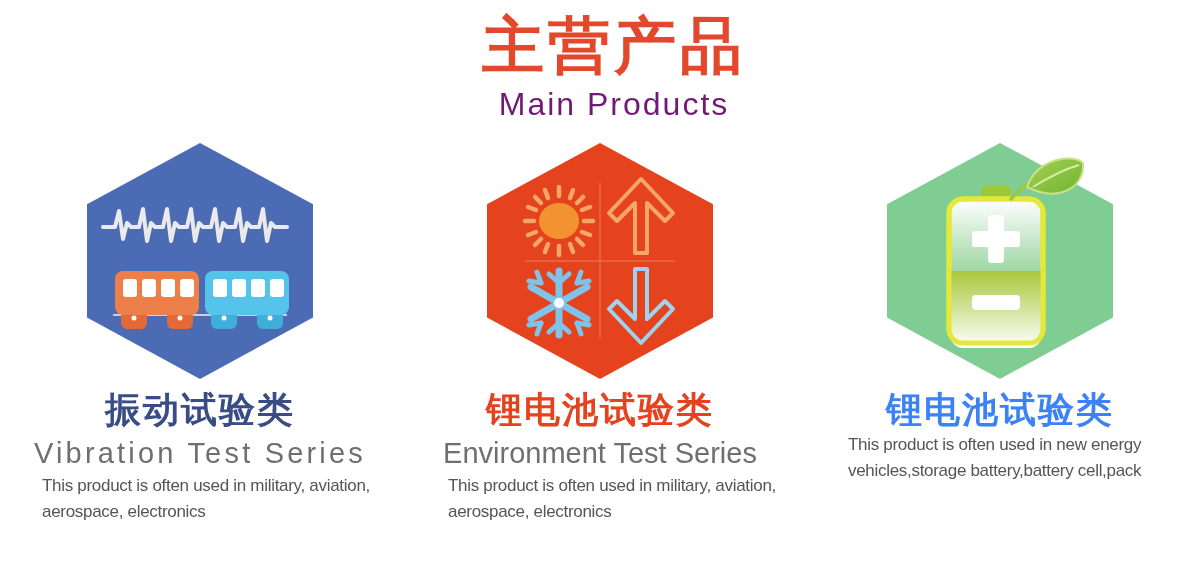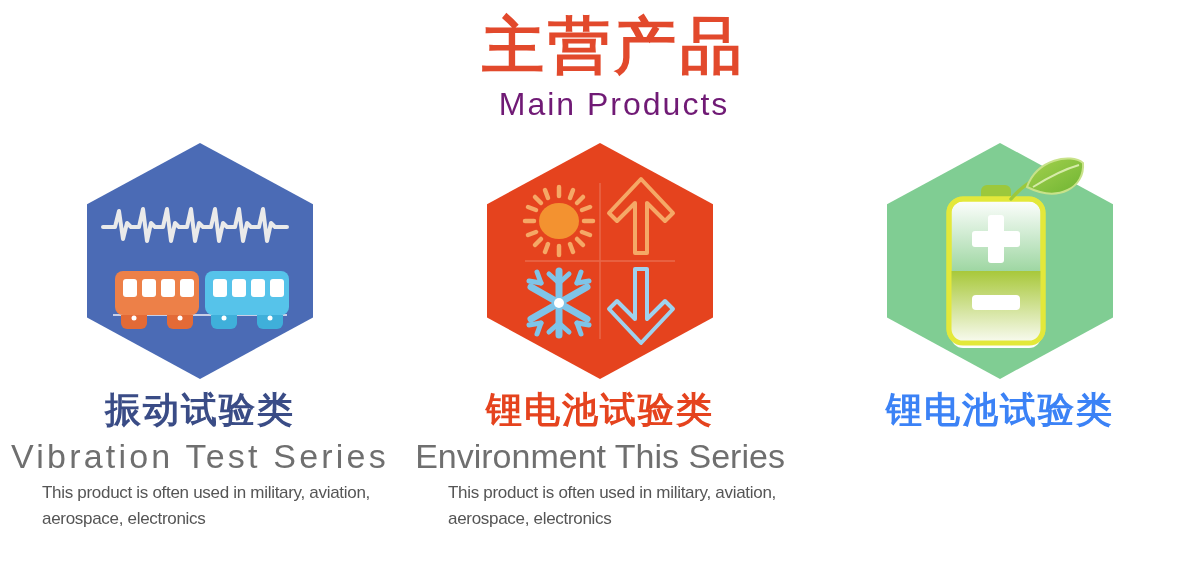--- a/index.html
+++ b/index.html
@@ -83,21 +83,21 @@
     letter-spacing: 2px;
     line-height: 1.25;
     margin-top: 8px;
     white-space: nowrap;
   }
   .cn-blue  { color: #3A4C86; }
   .cn-red   { color: #E5431E; }
   .cn-green { color: #3b82f6; }
 
   .label-en {
-    font-size: 34px;
+    font-size: 29px;
     color: #6F6F6F;
     line-height: 1.35;
     margin-top: 2px;
     white-space: nowrap;
   }
   .en-spaced { letter-spacing: 3.2px; }
   .en-tight  { letter-spacing: 0px; }
 
   .desc {
     font-size: 17px;
@@ -225,21 +225,21 @@
           </g>
           <circle cx="72" cy="160" r="5" fill="#FFFFFF" stroke="none"></circle>
         </g>
 
         <g>
           <path d="M154 200 L186 166 L178 158 L160 176 L160 126 L148 126 L148 176 L130 158 L122 166 Z" fill="#E5431E" stroke="#9FD2EE" stroke-width="4" stroke-linejoin="round"></path>
         </g>
       </svg>
     </div>
     <div class="label-cn cn-red">锂电池试验类</div>
-    <div class="label-en en-tight">Environment This Series</div>
+    <div class="label-en en-tight">Environment Test Series</div>
     <div class="desc desc-c2">This product is often used in military, aviation, aerospace, electronics</div>
   </div>
 
   <div class="col">
     <div class="hex-wrap">
       <div class="hex hex-green"></div>
       <svg class="hex-art" viewBox="0 0 226 236">
         <defs>
           <linearGradient id="battTop" x1="0" y1="0" x2="0" y2="1">
             <stop offset="0%" stop-color="#FFFFFF"></stop>
@@ -270,15 +270,16 @@
 
         <rect x="85" y="152" width="48" height="15" rx="4" fill="#FFFFFF"></rect>
 
         <path d="M124 56 C 134 44, 146 36, 160 30" fill="none" stroke="#9CC83C" stroke-width="3.5" stroke-linecap="round"></path>
 
         <path d="M140 44 C 150 16, 184 10, 196 20 C 198 44, 172 60, 140 44 Z" fill="url(#leafGrad)" stroke="#C8E28A" stroke-width="2"></path>
         <path d="M146 44 C 162 34, 178 26, 192 22" fill="none" stroke="#D6EBA8" stroke-width="2"></path>
       </svg>
     </div>
     <div class="label-cn cn-green">锂电池试验类</div>
+    <div class="desc desc-c3">This product is often used in new energy vehicles,storage battery,battery cell,pack</div>
   </div>
 
 </div>
 
 </body></html>

